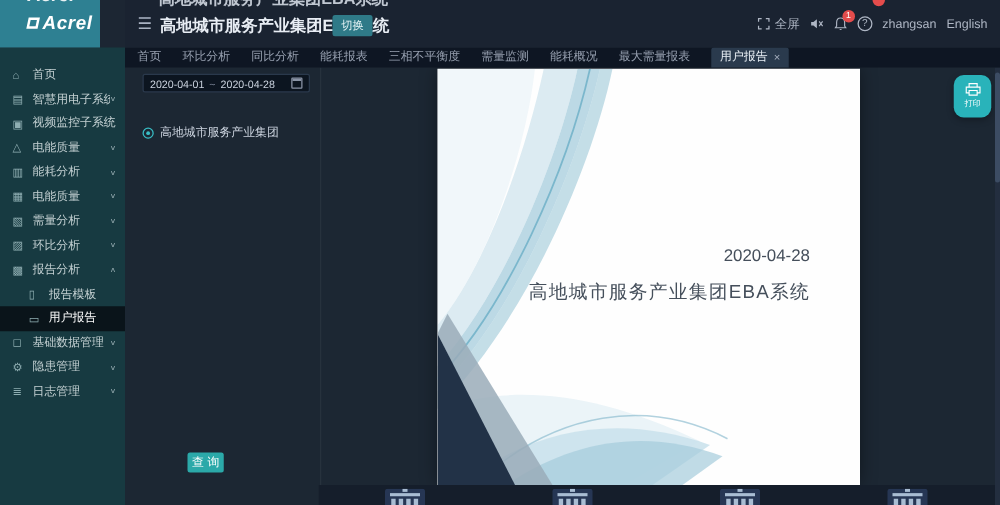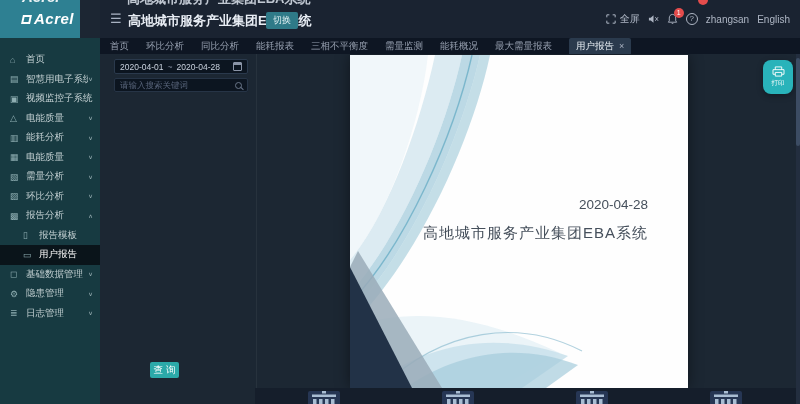--- a/index.html
+++ b/index.html
@@ -210,24 +210,26 @@
 
   <div class="content">
     <div class="panel-divider"></div>
 
     <div class="date-box">
       <span>2020-04-01</span>
       <span class="sep">~</span>
       <span>2020-04-28</span>
       <span class="cal-icon"></span>
     </div>
-    <div class="search-box">
-      <input type="text" placeholder="请输入搜索关键词" style="">
-      <span class="mag"></span>
-    </div>
+    <div class="tree" id="tree">
+        <div class="tree-item">
+          <span class="radio"></span>
+          <span>高地城市服务产业集团</span>
+        </div>
+      </div>
     <button class="query-btn">查询</button>
 
     <div class="page">
       <svg class="waves" viewBox="0 0 338 333" preserveAspectRatio="none">
         <path d="M78,0 C70,70 38,160 0,205 L0,0 Z" fill="#F1F7FA"></path>
         <path d="M112,0 C96,75 52,180 0,238 L0,205 C38,160 70,70 85,0 Z" fill="#DCEBF2"></path>
         <path d="M130,0 C112,80 62,195 0,258 L0,238 C52,180 96,75 112,0 Z" fill="#ABD0DE" opacity="0.8"></path>
         <path d="M140,0 C122,85 68,205 0,272 L0,258 C62,195 112,80 130,0 Z" fill="#7FB8CD" opacity="0.45"></path>
         <path d="M122,0 C104,80 56,190 0,248" stroke="#5FA8C2" stroke-width="1.4" fill="none" opacity="0.7"></path>
         <path d="M0,272 C60,252 125,258 210,298 L150,333 L0,333 Z" fill="#EBF4F8"></path>

